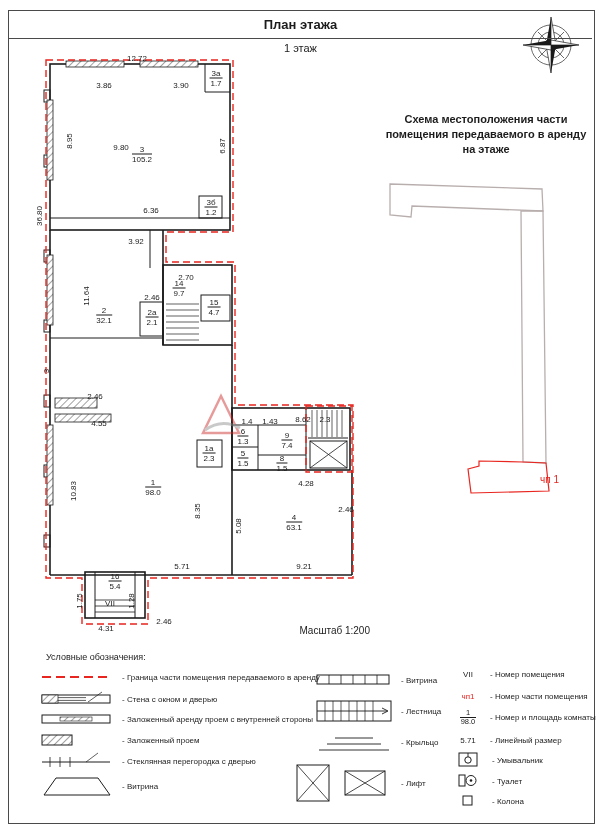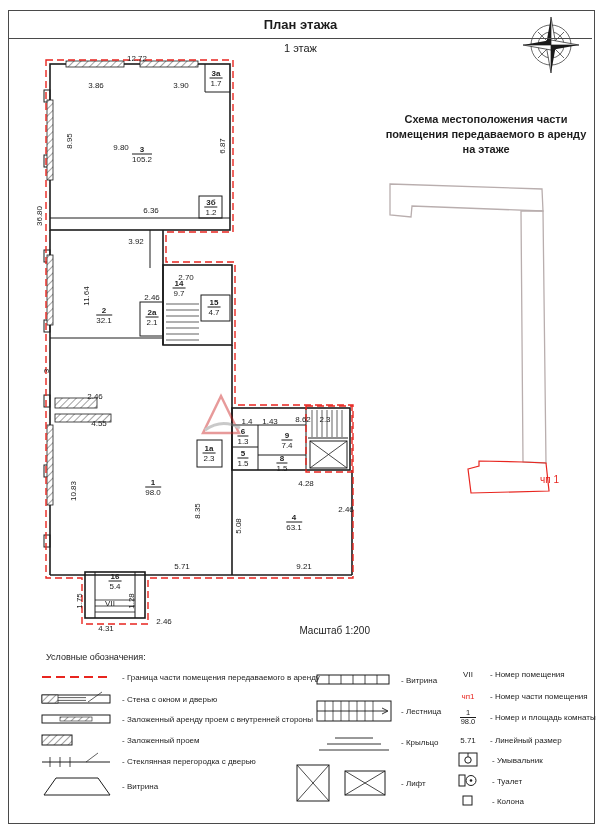--- a/index.html
+++ b/index.html
@@ -8,21 +8,21 @@
     font-family:"Liberation Sans","DejaVu Sans",sans-serif;color:#1c1c1c;overflow:hidden;
   }
   .frame{position:absolute;left:8px;top:10px;width:585px;height:812px;border:1px solid #4a4a4a}
   .titlebar{position:absolute;left:9px;top:11px;width:583px;height:27px;border-bottom:1px solid #4a4a4a;
     display:flex;align-items:center;justify-content:center;font-size:13px;font-weight:bold}
   .subtitle{position:absolute;left:0;top:42px;width:100%;text-align:center;font-size:11px}
   svg.layer{position:absolute;left:0;top:0}
   .dim{position:absolute;font-size:8px;transform:translate(-50%,-50%);white-space:nowrap}
   .dim.v{transform:translate(-50%,-50%) rotate(-90deg)}
   .room{position:absolute;transform:translate(-50%,-50%);text-align:center;font-size:8px;line-height:9px;white-space:nowrap}
-  .room .num{display:block;border-bottom:1px solid #1c1c1c;padding:0 2px;font-weight:bold}
+  .room .num{display:block;border-bottom:1px solid #1c1c1c;padding:0 2px;font-weight:normal}
   .room .area{display:block}
   .viilabel{position:absolute;font-size:8px;transform:translate(-50%,-50%)}
   .scheme-title{position:absolute;left:378px;top:112px;width:216px;text-align:center;font-weight:bold;font-size:11px;line-height:1.35}
   .chp{position:absolute;left:540px;top:474px;color:#e8251f;font-size:10px;font-weight:normal}
   .scale{position:absolute;left:240px;top:625px;width:130px;text-align:right;font-size:10px}
   .legend-title{position:absolute;left:46px;top:652px;font-size:9px}
   .lrow{position:absolute;display:flex;align-items:center;height:20px;font-size:8px;white-space:nowrap}
   .lrow .sym{flex:0 0 auto;margin-right:8px}
   .symtxt{display:inline-block;width:32px;text-align:center;margin-right:6px;font-size:8px}
   .symtxt.red{color:#e8251f}
@@ -150,21 +150,21 @@
   <span>План этажа</span>
 </div>
 <div class="subtitle">1 этаж</div>
 <div class="scheme-title">Схема местоположения части помещения передаваемого в аренду на этаже</div>
 <div class="chp">чп 1</div>
 <div class="scale">Масштаб 1:200</div>
 
 <div>
 
   <span class="dim" style="left:137px;top:58px">12.72</span>
-  <span class="dim" style="left:96px;top:85px">3.86</span>
+  <span class="dim" style="left:104px;top:85px">3.86</span>
   <span class="dim" style="left:181px;top:85px">3.90</span>
   <span class="dim" style="left:121px;top:147px">9.80</span>
   <span class="dim" style="left:151px;top:210px">6.36</span>
   <span class="dim" style="left:136px;top:241px">3.92</span>
   <span class="dim" style="left:186px;top:277px">2.70</span>
   <span class="dim" style="left:152px;top:297px">2.46</span>
   <span class="dim" style="left:95px;top:396px">2.46</span>
   <span class="dim" style="left:99px;top:423px">4.55</span>
   <span class="dim" style="left:247px;top:421px">1.4</span>
   <span class="dim" style="left:270px;top:421px">1.43</span>

